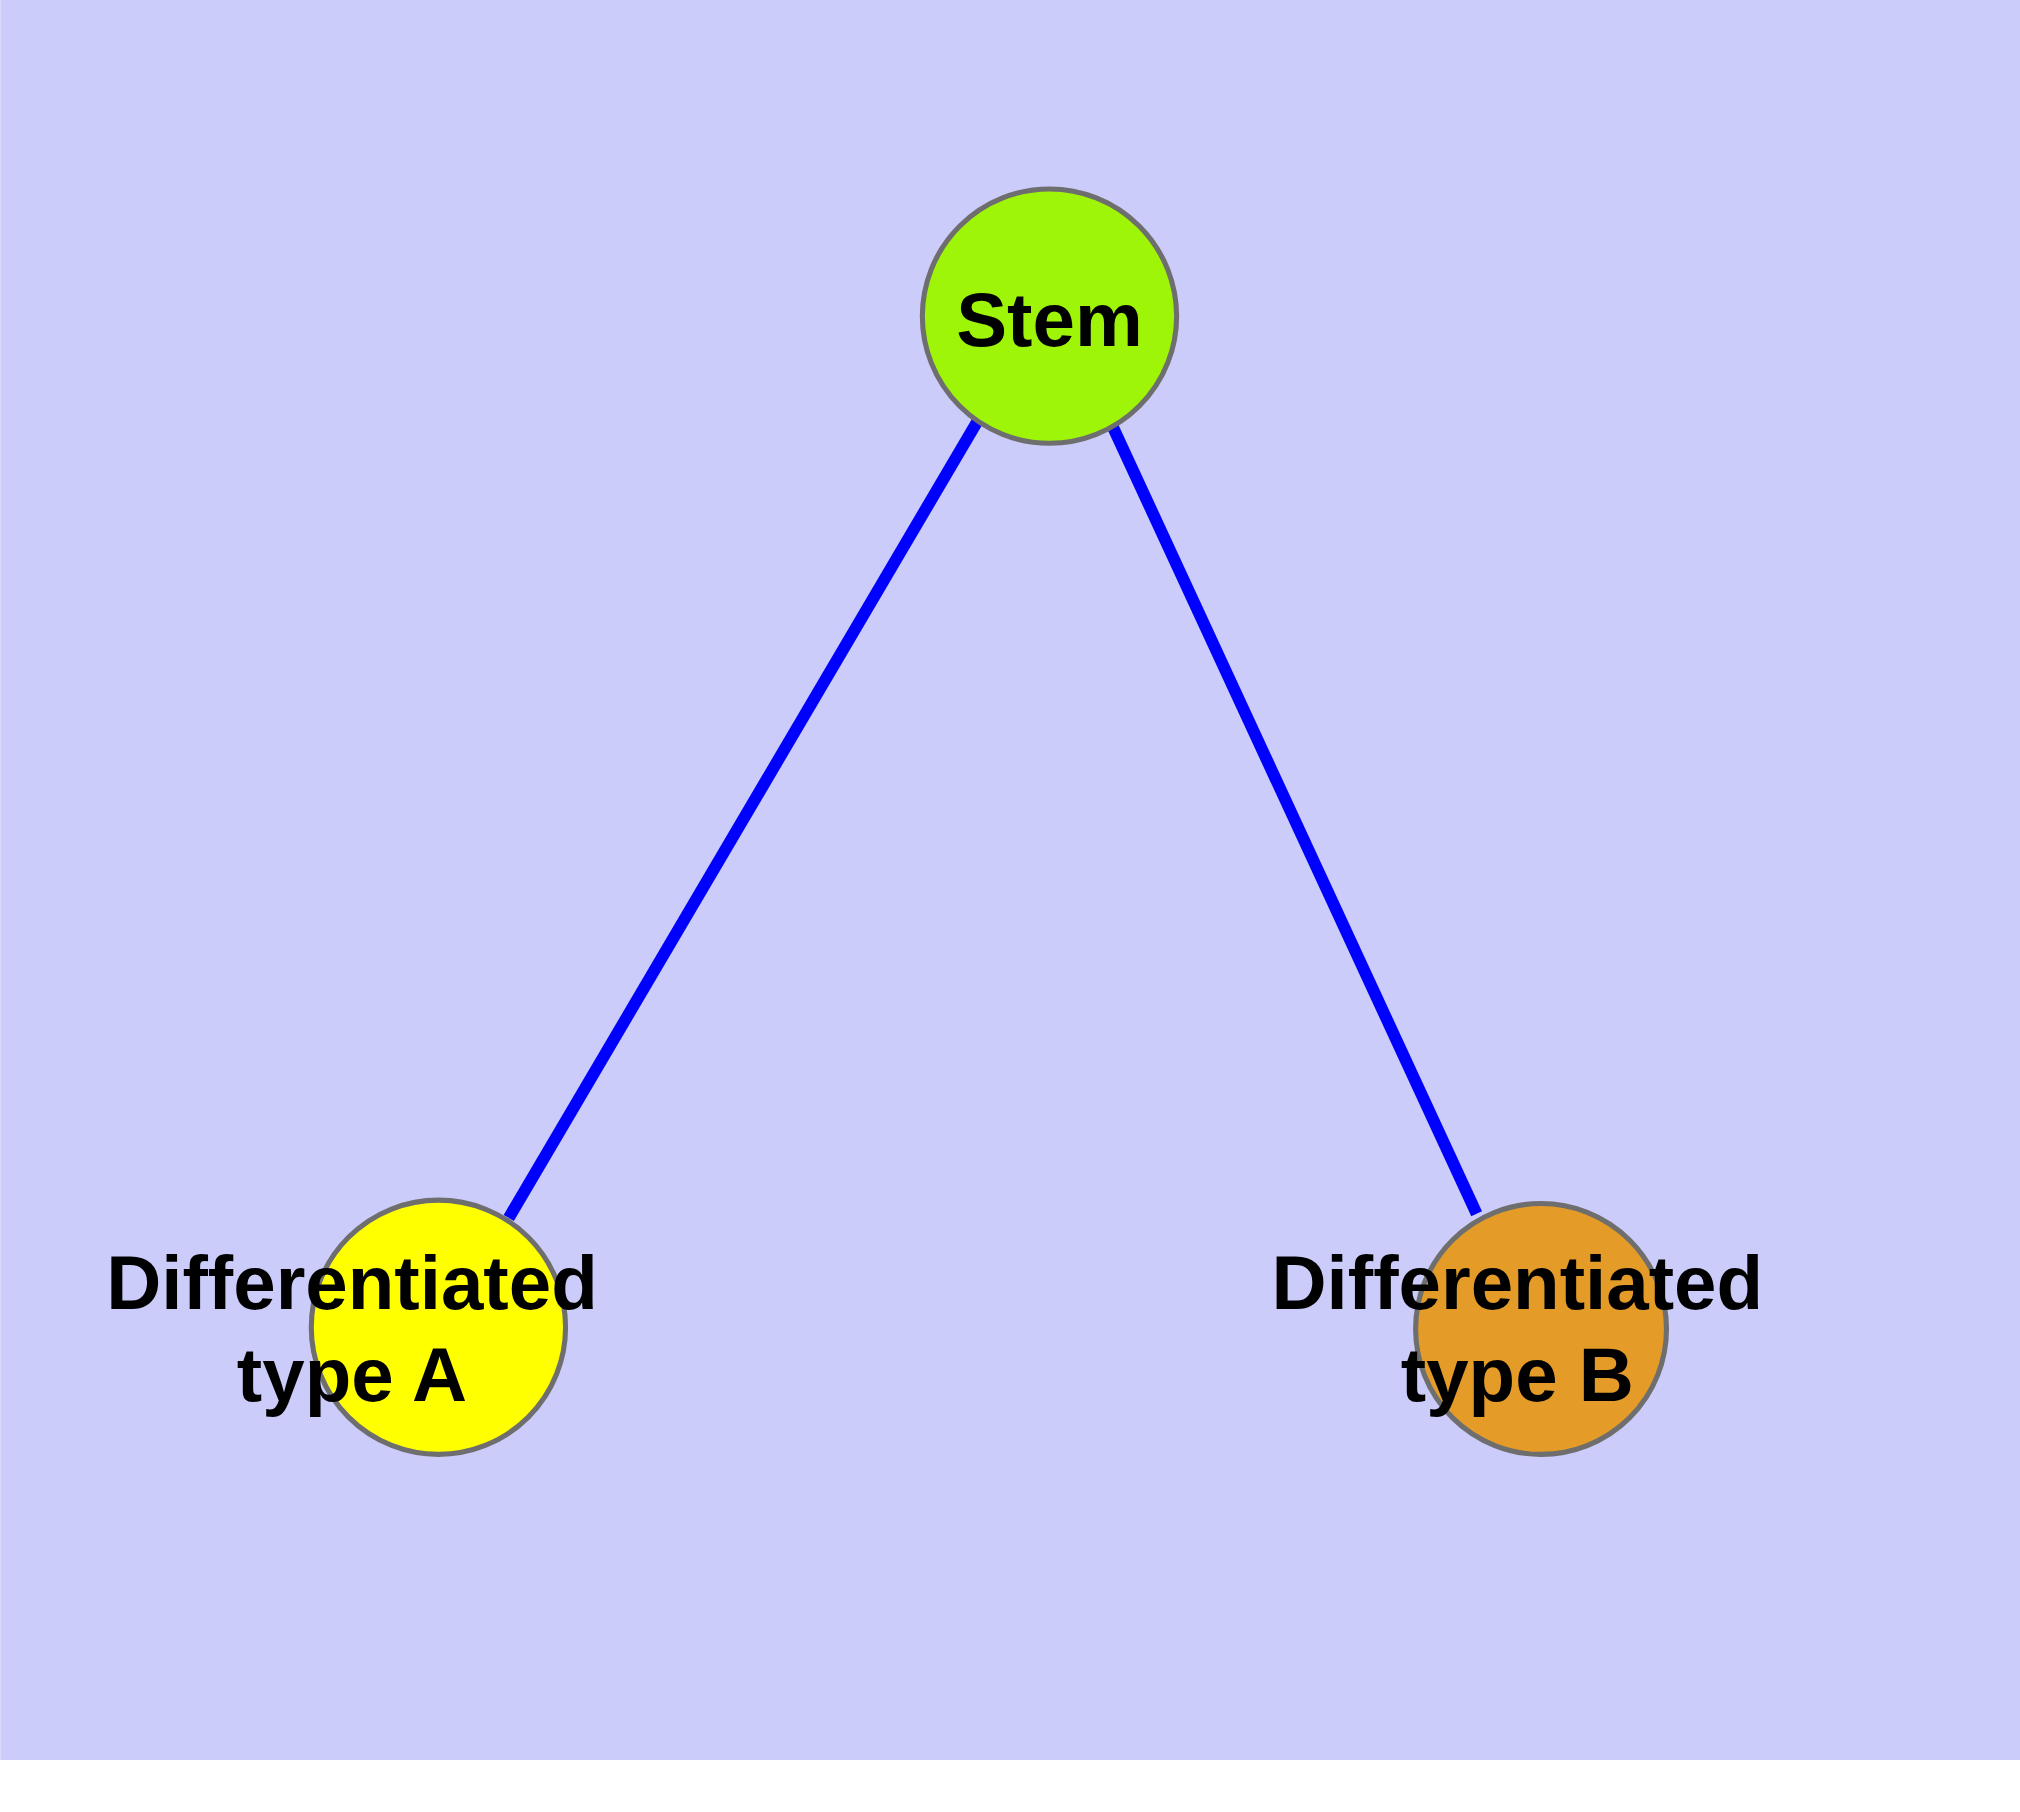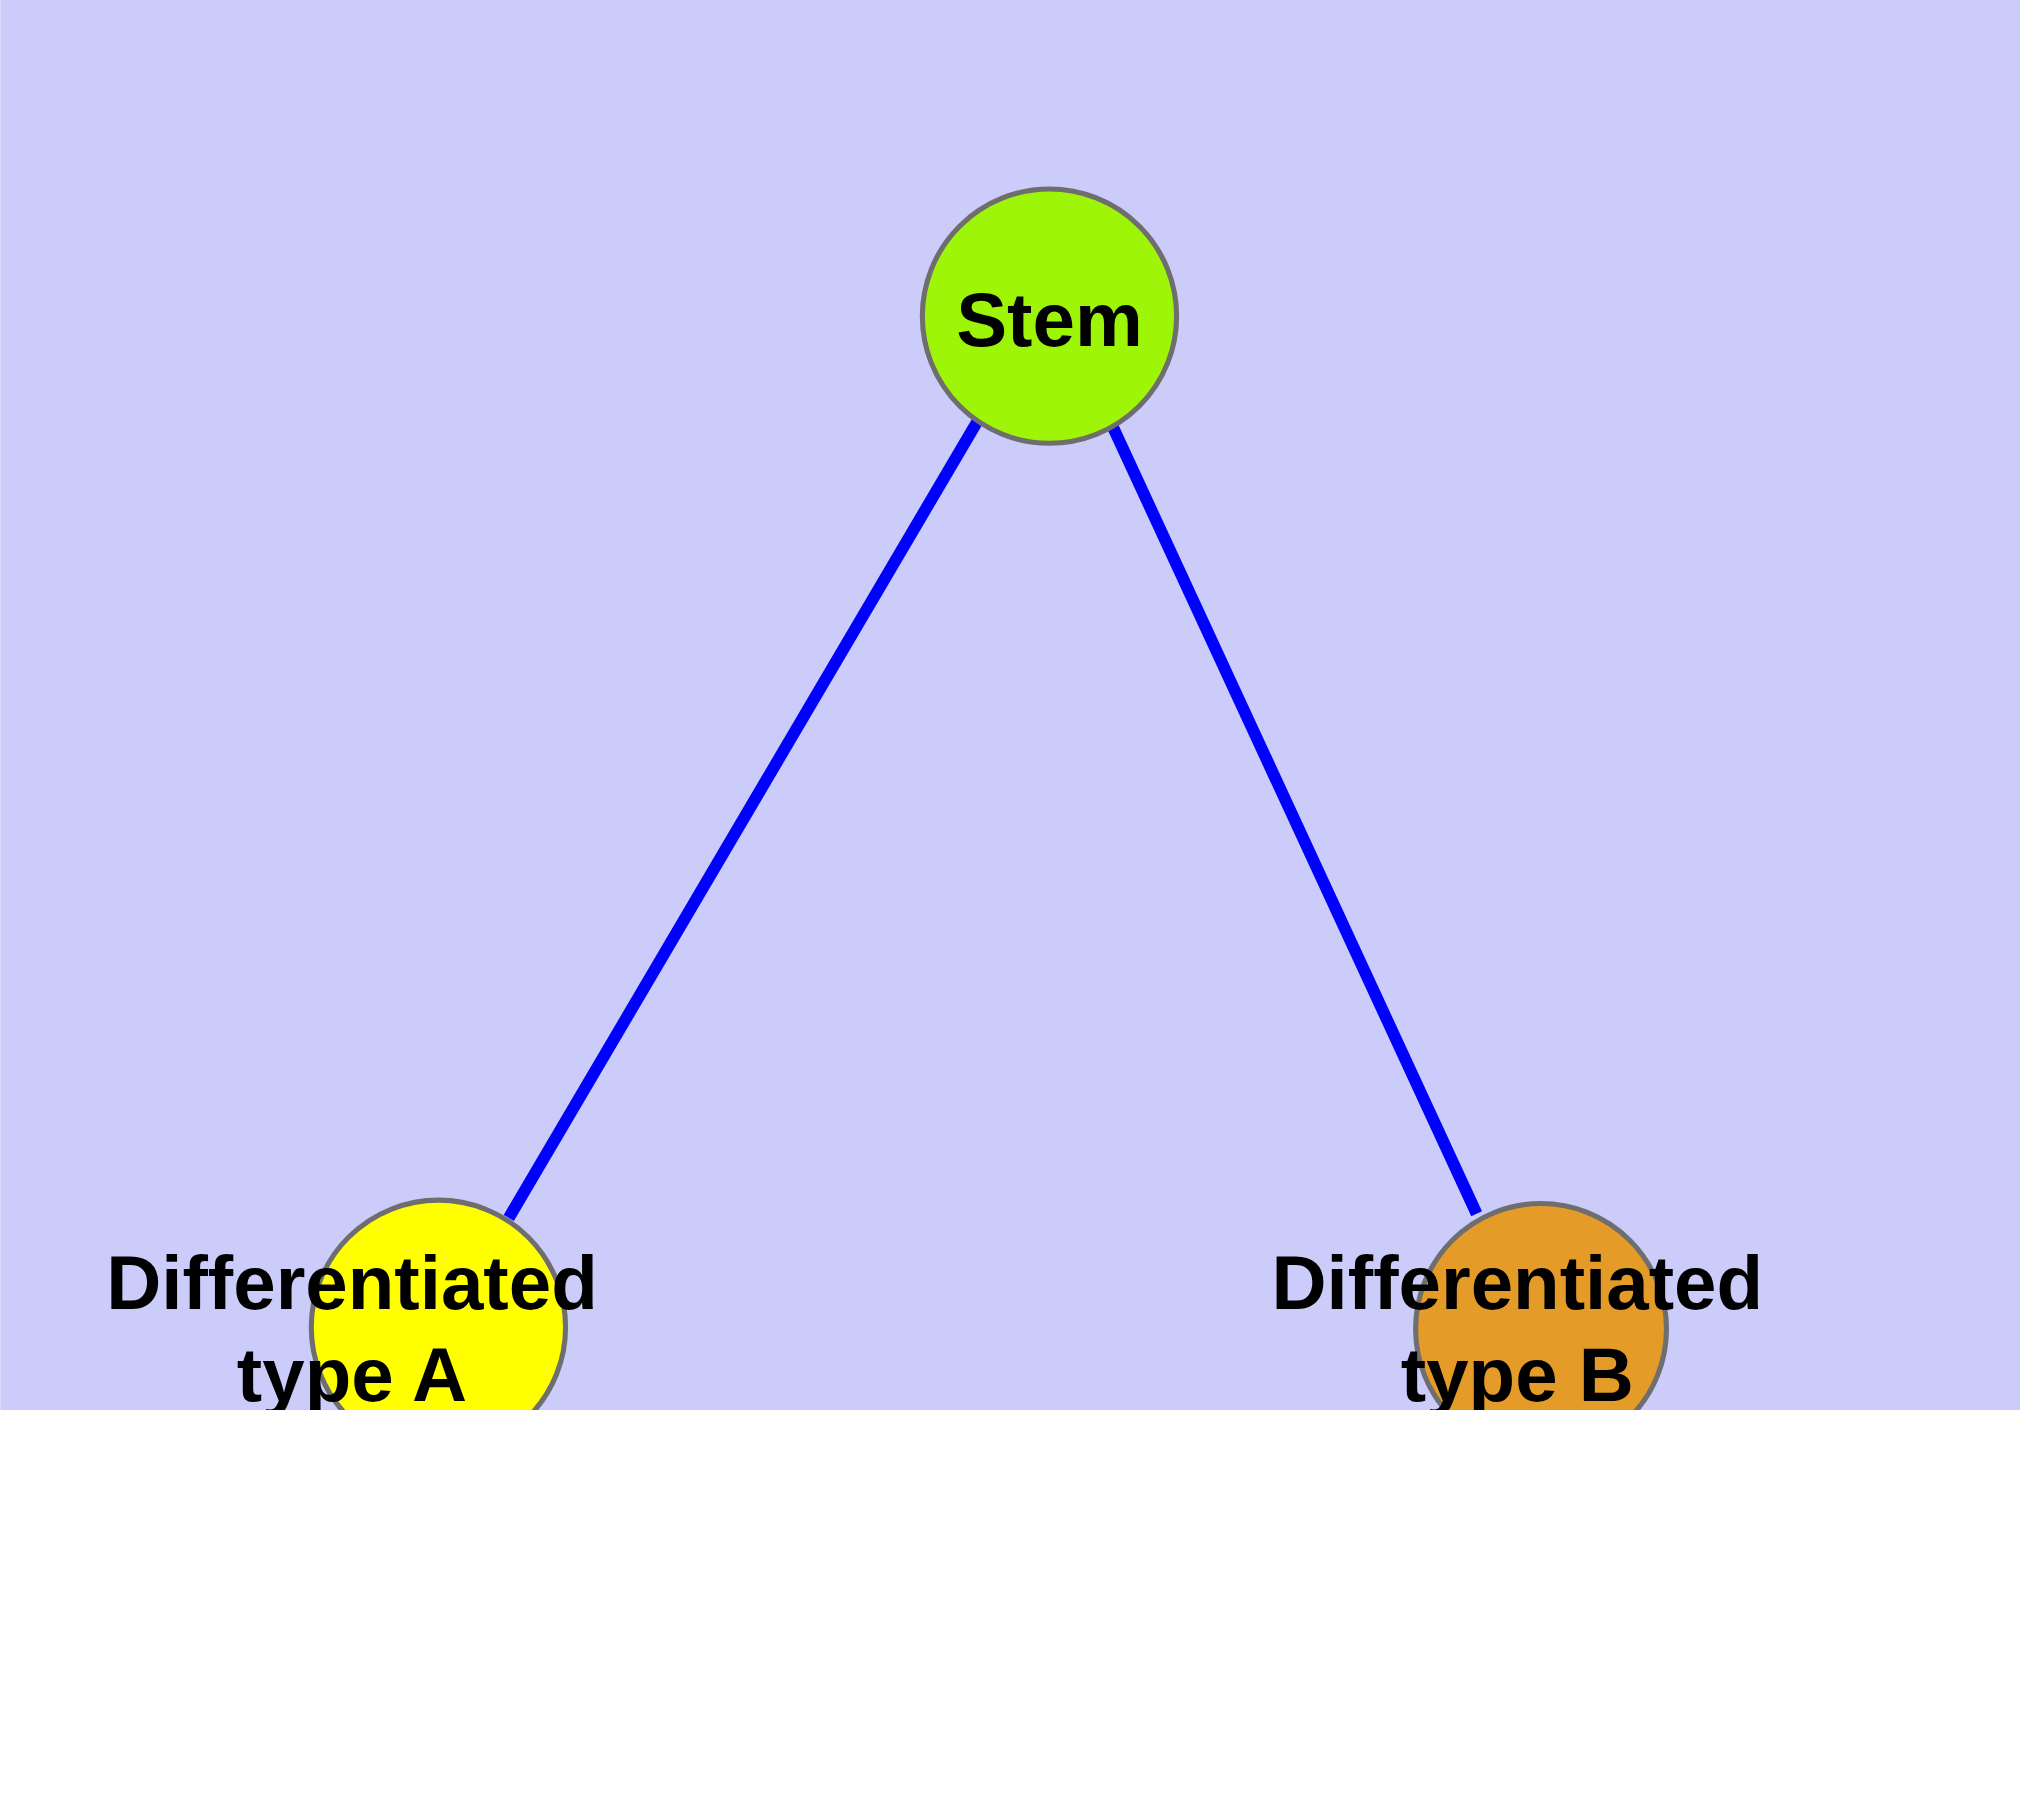--- a/index.html
+++ b/index.html
@@ -27,21 +27,21 @@
     font-family: "Liberation Sans", sans-serif;
     font-weight: bold;
     fill: #000000;
     text-anchor: middle;
     dominant-baseline: auto;
   }
 </style>
 </head>
 <body>
 
-<div id="canvas" style="width: 2021px; height: 1410px;">
+<div id="canvas" style="width: 2021px; height: 1760px;">
   <svg id="graph-svg" viewBox="0 0 2384 2138" xmlns="http://www.w3.org/2000/svg" style="width: 2021px; height: 1812px;">
     <rect id="bg-rect" x="0" y="0" width="2384" height="2138" fill="#ccccfa"></rect>
     <g id="edges-layer">
         <line x1="1153" y1="497" x2="600" y2="1437" stroke="#0000ff" stroke-width="14" stroke-linecap="butt"></line>
         <line x1="1312" y1="502" x2="1742" y2="1432" stroke="#0000ff" stroke-width="14" stroke-linecap="butt"></line>
       </g>
     <g id="nodes-layer">
         <circle cx="1238" cy="373" r="150" fill="#9ef508" stroke="#6e6e6e" stroke-width="6"></circle>
         <circle cx="517" cy="1566" r="150" fill="#ffff00" stroke="#6e6e6e" stroke-width="6"></circle>
         <circle cx="1818" cy="1568" r="148" fill="#e49b28" stroke="#6e6e6e" stroke-width="6"></circle>

